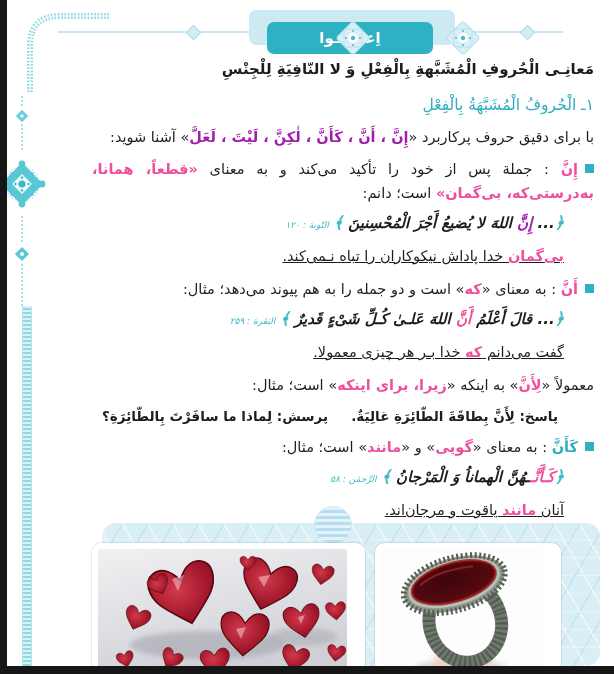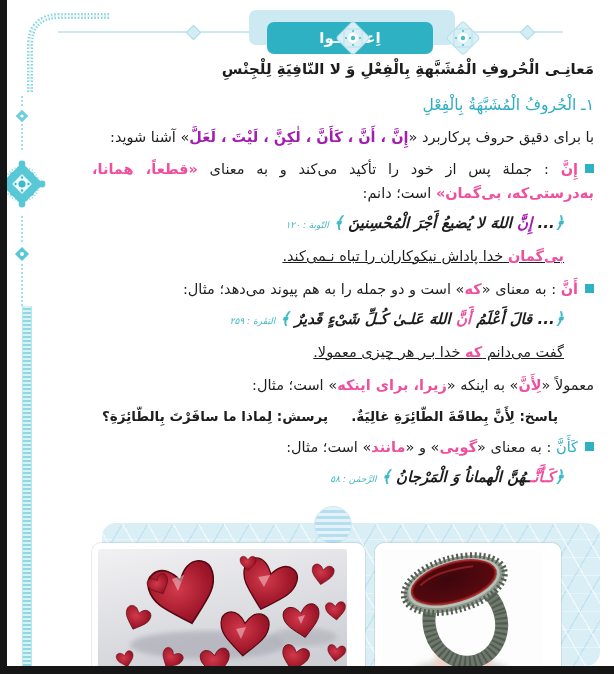--- a/index.html
+++ b/index.html
@@ -27,21 +27,21 @@
   .content p{margin:0;}
   .intro-title{font-weight:bold;font-size:15px;line-height:23px;}
   .section-title{color:#2eadc2;font-weight:normal;font-size:15.5px;margin-top:12px !important;line-height:24px;}
   .usage{margin-top:8px !important;line-height:24px;}
   .bullet{margin-top:8px !important;line-height:24px;text-align:justify;text-align-last:right;}
   .bullet2{margin-top:10px !important;}
   .bullet3{margin-top:8px !important;}
   .sq{display:inline-block;width:9px;height:9px;background:#2eb2c3;margin-left:7px;vertical-align:1px;}
   .blue{color:#a21caf;font-weight:bold;}
   .pinkb{color:#ef4f9e;font-weight:bold;}
-  .tealb{color:#2eadc2;font-weight:normal;}
+  .tealb{color:#2eadc2;font-weight:bold;}
   .verse{padding-right:30px;font-weight:bold;font-size:15px;margin-top:4px !important;line-height:27px;font-style:italic;}
   .verse .bracket{color:#3cb9c8;font-size:16px;}
   .vref{font-size:9px;color:#44b9c7;font-weight:normal;margin-right:5px;}
   .trans{padding-right:30px;margin-top:6px !important;text-decoration:underline;}
   .laan-line{margin-top:10px !important;line-height:24px;}
   .qa{display:flex;justify-content:space-between;margin-top:8px !important;
       padding-right:36px;padding-left:10px;font-weight:bold;font-size:13.5px;}
   
   .panel{position:absolute;left:102px;top:523px;width:498px;height:143px;border-radius:14px;z-index:10;
          background-color:#daeef6;
@@ -155,20 +155,21 @@
 
     <div class="qa">
       <span>پاسخ: لِأَنَّ بِطاقَةَ الطّائِرَةِ غالِیَةٌ.</span>
       <span>پرسش: لِماذا ما سافَرْتَ بِالطّائِرَةِ؟</span>
     </div>
 
     <p class="bullet bullet3"><span class="sq"></span><span class="tealb">کَأَنَّ</span><span> : </span><span>به معنای «</span><span class="pinkb">گویی</span><span>» و «</span><span class="pinkb">مانند</span><span>» است؛ مثال:</span></p>
 
     <p class="verse"><span class="bracket">﴿</span><span class="pinkb">کَـأَنَّـ</span><span>ـهُنَّ الْهماناُ وَ الْمَرْجانُ </span><span class="bracket">﴾</span><span class="vref">الرَّحمٰن : ۵۸</span></p>
 
+    <p class="trans"><span>آنان </span><span class="pinkb">مانند</span><span> یاقوت و مرجان‌اند.</span></p>
   </div>
 
   <div class="panel">
     <div class="circle-orn"></div>
 
     <figure class="frame frame-left">
       <svg width="249" height="128" viewBox="0 0 249 128">
         <defs>
           <linearGradient id="gbg" x1="0" y1="0" x2="0.4" y2="1">
             <stop offset="0" stop-color="#f1f1f3"></stop>

